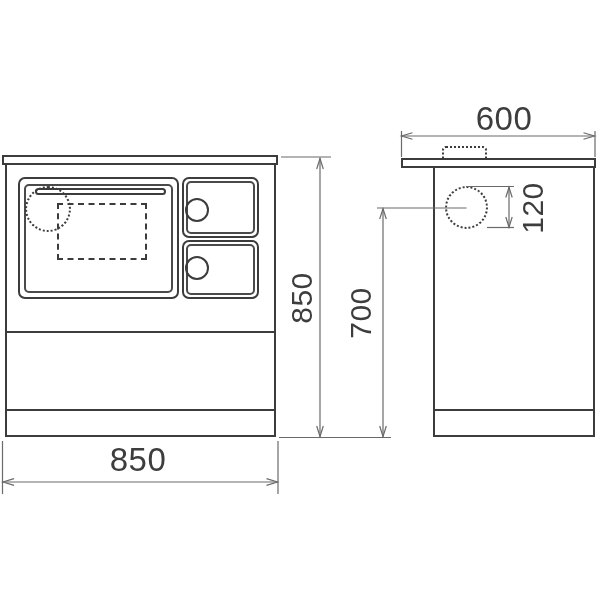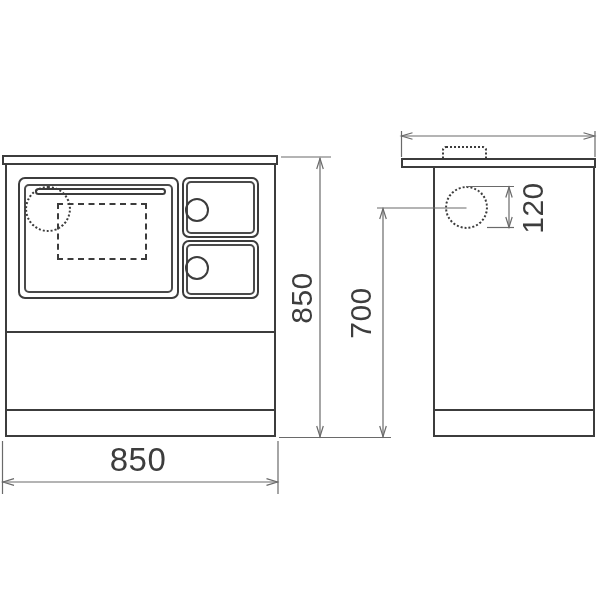--- a/index.html
+++ b/index.html
@@ -140,20 +140,21 @@
       <line x1="466" y1="186.5" x2="514" y2="186.5"></line>
       <line x1="487" y1="227.5" x2="514" y2="227.5"></line>
       <line x1="509" y1="187" x2="509" y2="227"></line>
       <polyline points="505.8,197.5 509,187.3 512.2,197.5"></polyline>
       <polyline points="505.8,217 509,227.2 512.2,217"></polyline>
     </g>
   </svg>
 
   <div class="dim-label" style="left:78px;top:445px;width:120px;">850</div>
 
+  <div class="dim-label" style="left:444px;top:104px;width:120px;">600</div>
 
   <div class="dim-label vert" style="left:242px;top:283px;">850</div>
 
   <div class="dim-label vert" style="left:301px;top:298px;">700</div>
 
   <div class="dim-label vert" style="left:473px;top:193px;">120</div>
 
 </div>
 
 </body></html>

